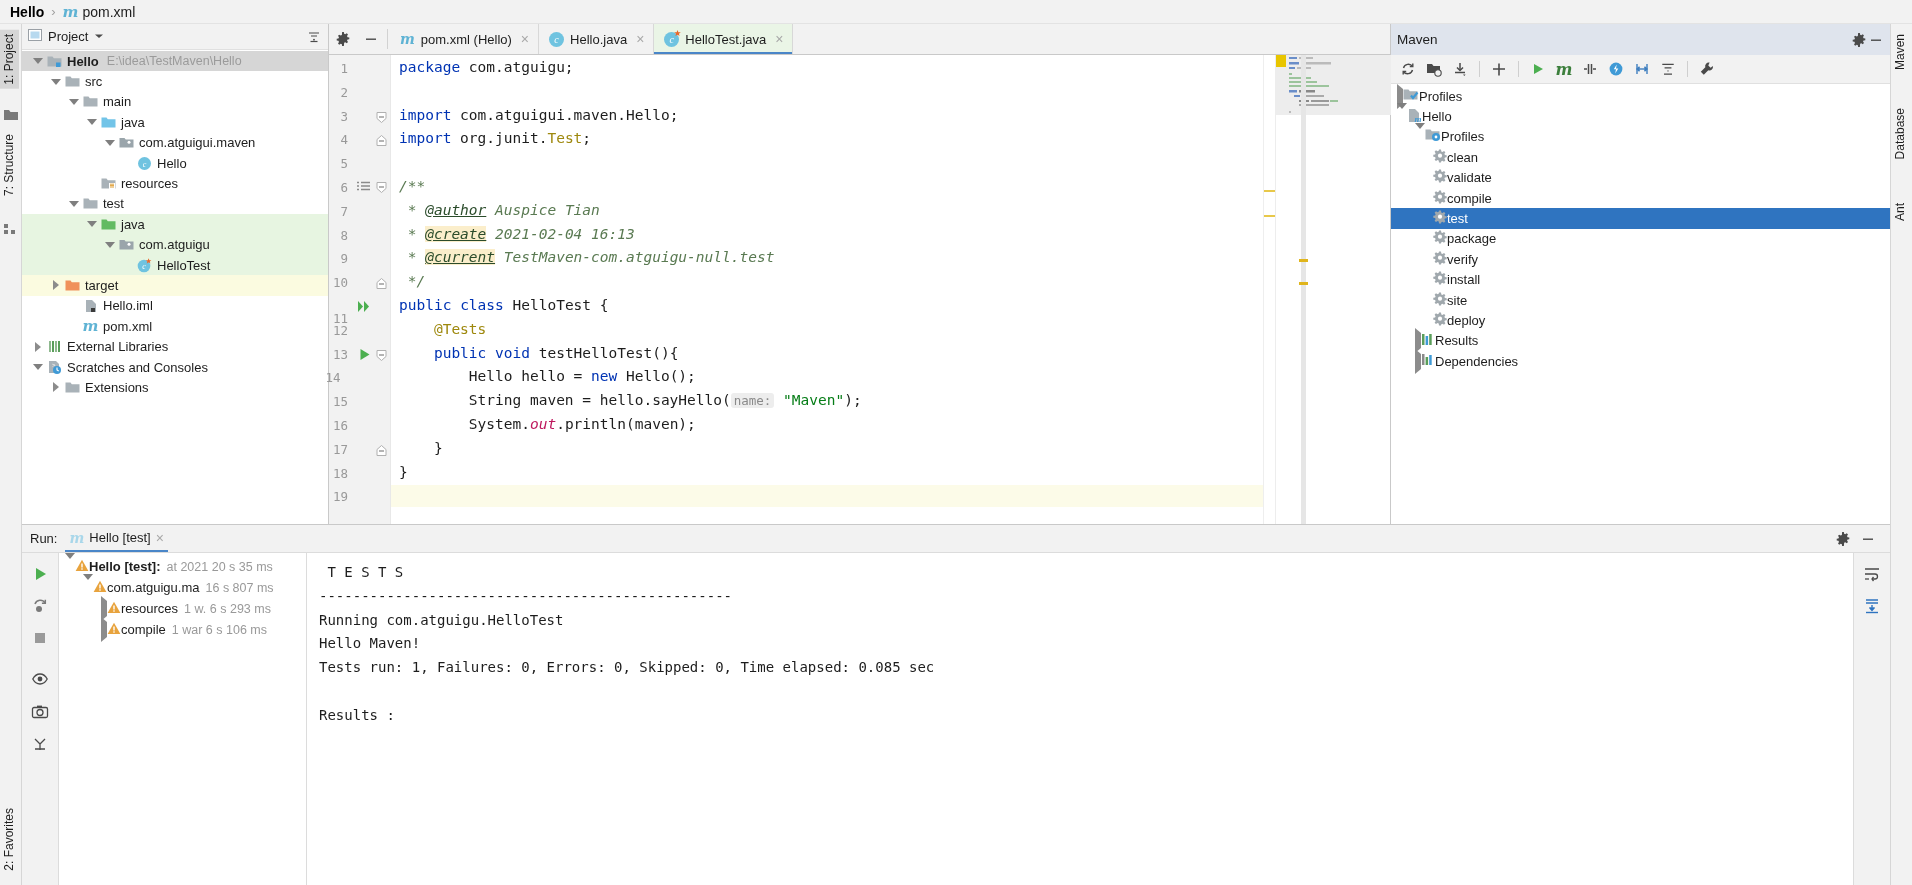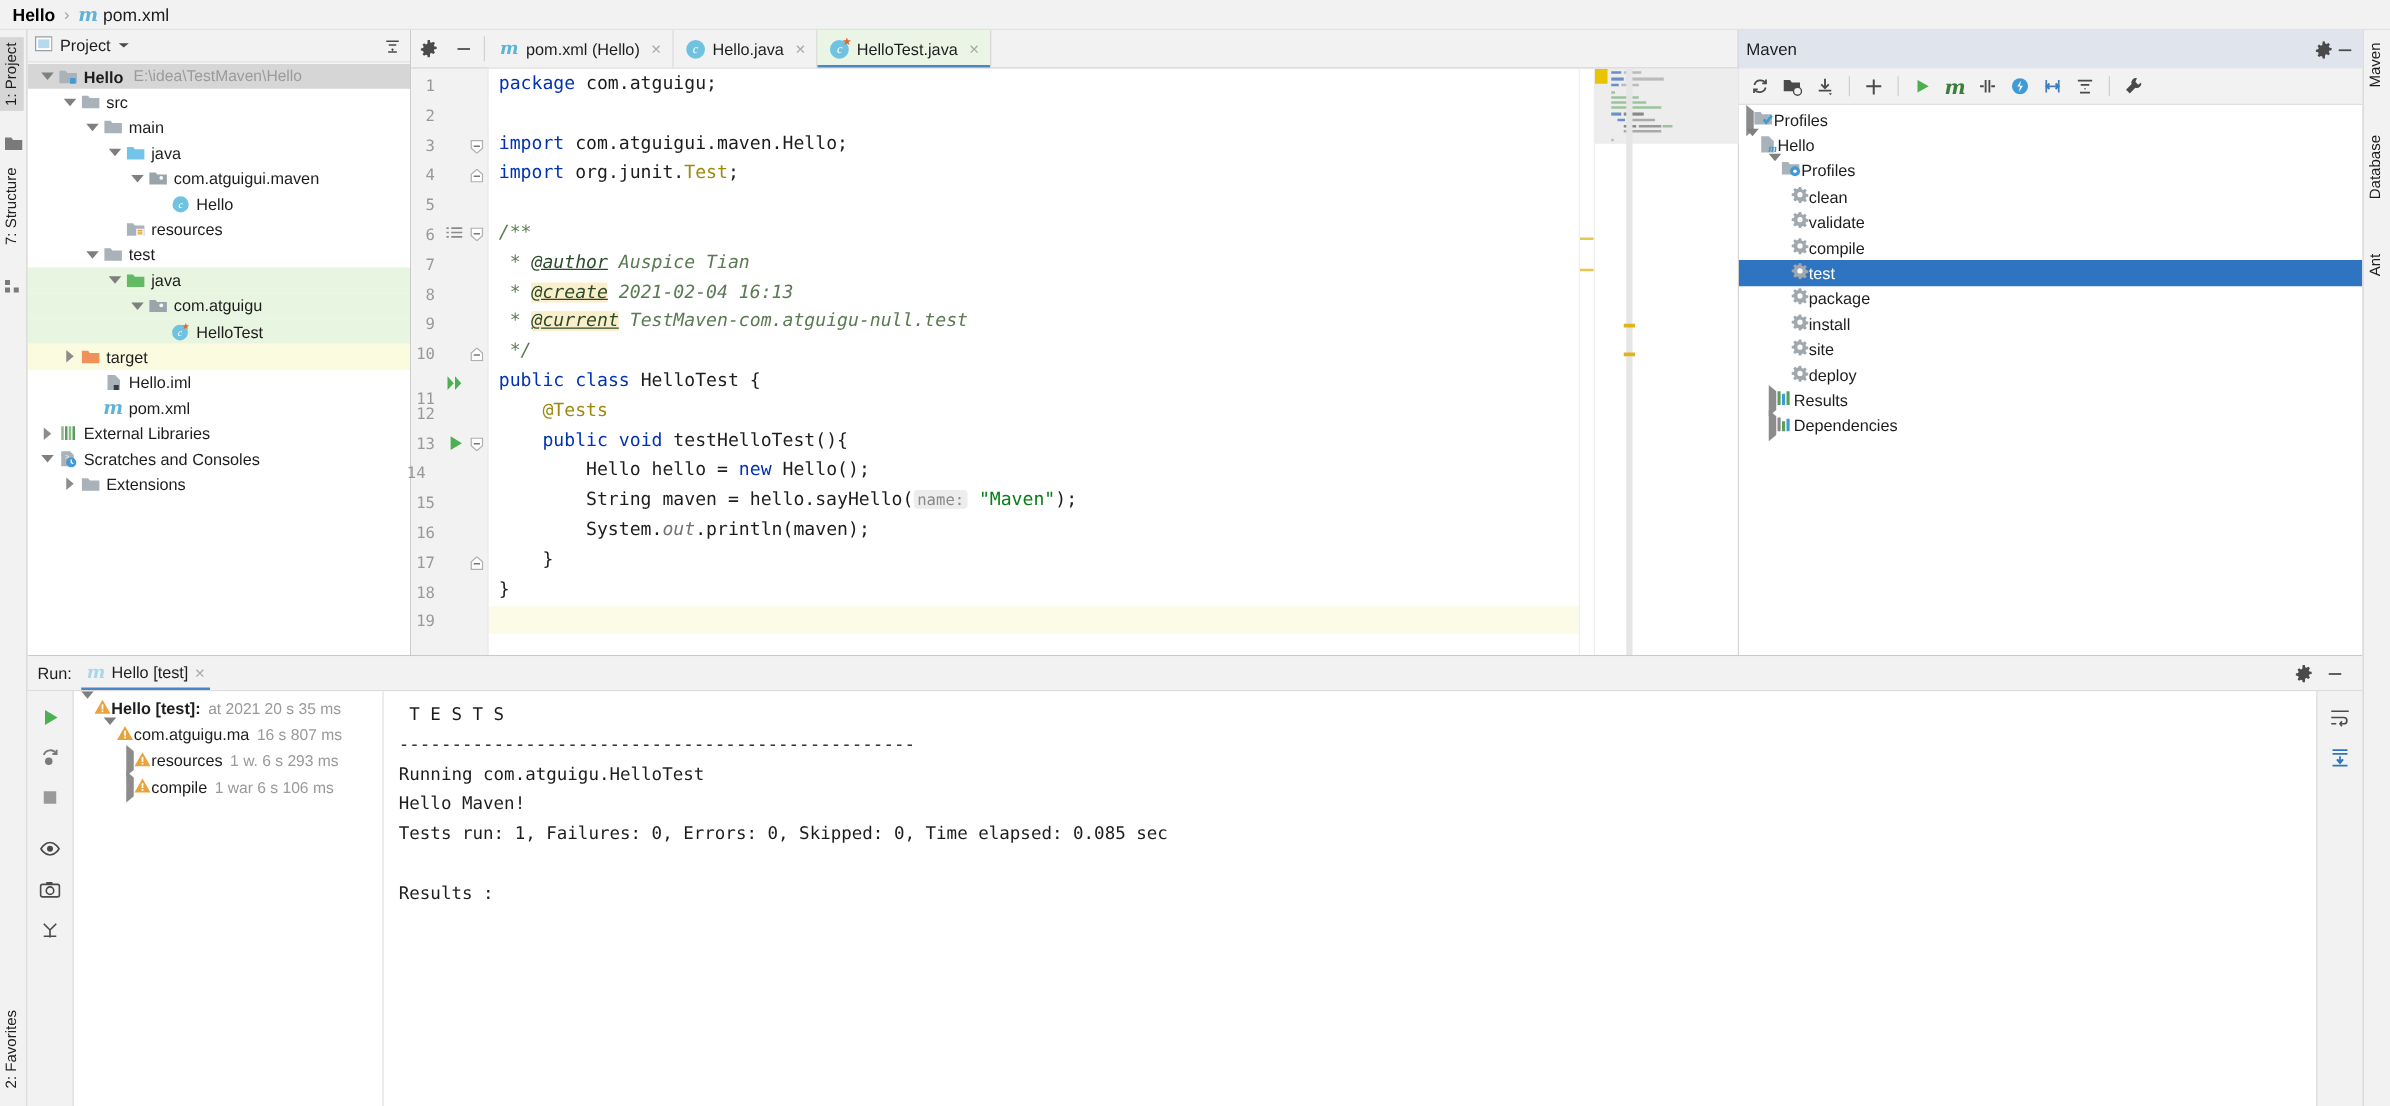--- a/index.html
+++ b/index.html
@@ -534,21 +534,21 @@
               <div class="cline" style="top: 123px;"><span class="jdoc">/**</span></div>
               <div class="cline" style="top: 146.8px;"><span class="jdoc"> * </span><span class="jtag">@author</span><span class="jdoc"> Auspice Tian</span></div>
               <div class="cline" style="top: 170.6px;"><span class="jdoc"> * </span><span class="jtag jtag-hl">@create</span><span class="jdoc"> 2021-02-04 16:13</span></div>
               <div class="cline" style="top: 194.4px;"><span class="jdoc"> * </span><span class="jtag jtag-hl">@current</span><span class="jdoc"> TestMaven-com.atguigu-null.test</span></div>
               <div class="cline" style="top: 218.2px;"><span class="jdoc"> */</span></div>
               <div class="cline" style="top: 242px;"><span class="kw">public</span> <span class="kw">class</span> HelloTest {</div>
               <div class="cline" style="top: 265.8px;"><span class="anno">    @Tests</span></div>
               <div class="cline" style="top: 289.6px;">    <span class="kw">public</span> <span class="kw">void</span> testHelloTest(){</div>
               <div class="cline" style="top: 313.4px;">        Hello hello = <span class="kw">new</span> Hello();</div>
               <div class="cline" style="top: 337.2px;"><span class="kw"></span>        String maven = hello.sayHello(<span class="hint">name:</span> <span class="str">"Maven"</span>);</div>
-              <div class="cline" style="top: 361px;">        System.<span class="cmt" style="color:#737373">out</span>.println(maven);</div>
+              <div class="cline" style="top: 361px;">        System.<span class="cmt" style="color:#be185d">out</span>.println(maven);</div>
               <div class="cline" style="top: 384.8px;">    }</div>
               <div class="cline" style="top: 408.6px;">}</div>
               <div class="cline" style="top: 432.4px;"></div>
             </div>
           <div id="markerbar">
             <div class="mk" style="top:135px;background:#e8c84a;"></div>
             <div class="mk" style="top:160px;background:#e8c84a;"></div>
           </div>
           <div id="minimap">
             <svg width="115" height="469" viewBox="0 0 115 469">
@@ -744,20 +744,29 @@
                 </svg></span>
               <span class="tl">package</span>
             </div>
             <div class="mrow">
               <span style="width:42px;flex:0 0 42px"></span>
               <span class="tw"></span>
               <span class="ti"><svg width="14" height="14" viewBox="0 0 14 14">
                   <path fill="#a0a8ad" d="M6 0.6h2l.3 1.8 1.2.5 1.5-1 1.4 1.4-1 1.5.5 1.2 1.8.3v2l-1.8.3-.5 1.2 1 1.5-1.4 1.4-1.5-1-1.2.5L8 13.4H6l-.3-1.8-1.2-.5-1.5 1L1.6 10.7l1-1.5-.5-1.2L0.3 7.7v-2l1.8-.3.5-1.2-1-1.5L3 1.3l1.5 1 1.2-.5z"></path>
                   <circle cx="7" cy="6.7" r="2.1" fill="#fff"></circle>
                 </svg></span>
+              <span class="tl">verify</span>
+            </div>
+            <div class="mrow">
+              <span style="width:42px;flex:0 0 42px"></span>
+              <span class="tw"></span>
+              <span class="ti"><svg width="14" height="14" viewBox="0 0 14 14">
+                  <path fill="#a0a8ad" d="M6 0.6h2l.3 1.8 1.2.5 1.5-1 1.4 1.4-1 1.5.5 1.2 1.8.3v2l-1.8.3-.5 1.2 1 1.5-1.4 1.4-1.5-1-1.2.5L8 13.4H6l-.3-1.8-1.2-.5-1.5 1L1.6 10.7l1-1.5-.5-1.2L0.3 7.7v-2l1.8-.3.5-1.2-1-1.5L3 1.3l1.5 1 1.2-.5z"></path>
+                  <circle cx="7" cy="6.7" r="2.1" fill="#fff"></circle>
+                </svg></span>
               <span class="tl">install</span>
             </div>
             <div class="mrow">
               <span style="width:42px;flex:0 0 42px"></span>
               <span class="tw"></span>
               <span class="ti"><svg width="14" height="14" viewBox="0 0 14 14">
                   <path fill="#a0a8ad" d="M6 0.6h2l.3 1.8 1.2.5 1.5-1 1.4 1.4-1 1.5.5 1.2 1.8.3v2l-1.8.3-.5 1.2 1 1.5-1.4 1.4-1.5-1-1.2.5L8 13.4H6l-.3-1.8-1.2-.5-1.5 1L1.6 10.7l1-1.5-.5-1.2L0.3 7.7v-2l1.8-.3.5-1.2-1-1.5L3 1.3l1.5 1 1.2-.5z"></path>
                   <circle cx="7" cy="6.7" r="2.1" fill="#fff"></circle>
                 </svg></span>
               <span class="tl">site</span>

